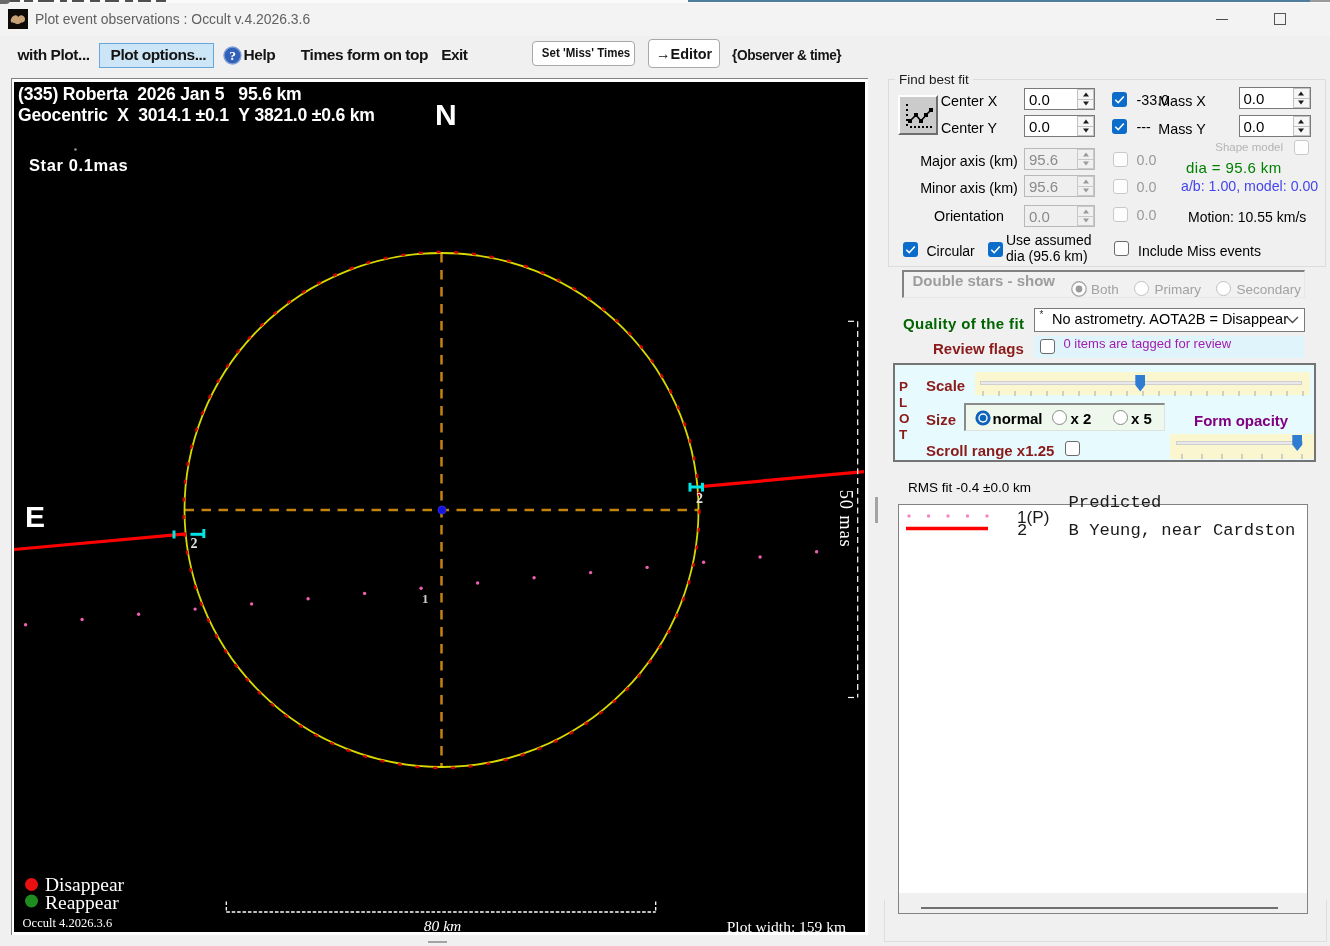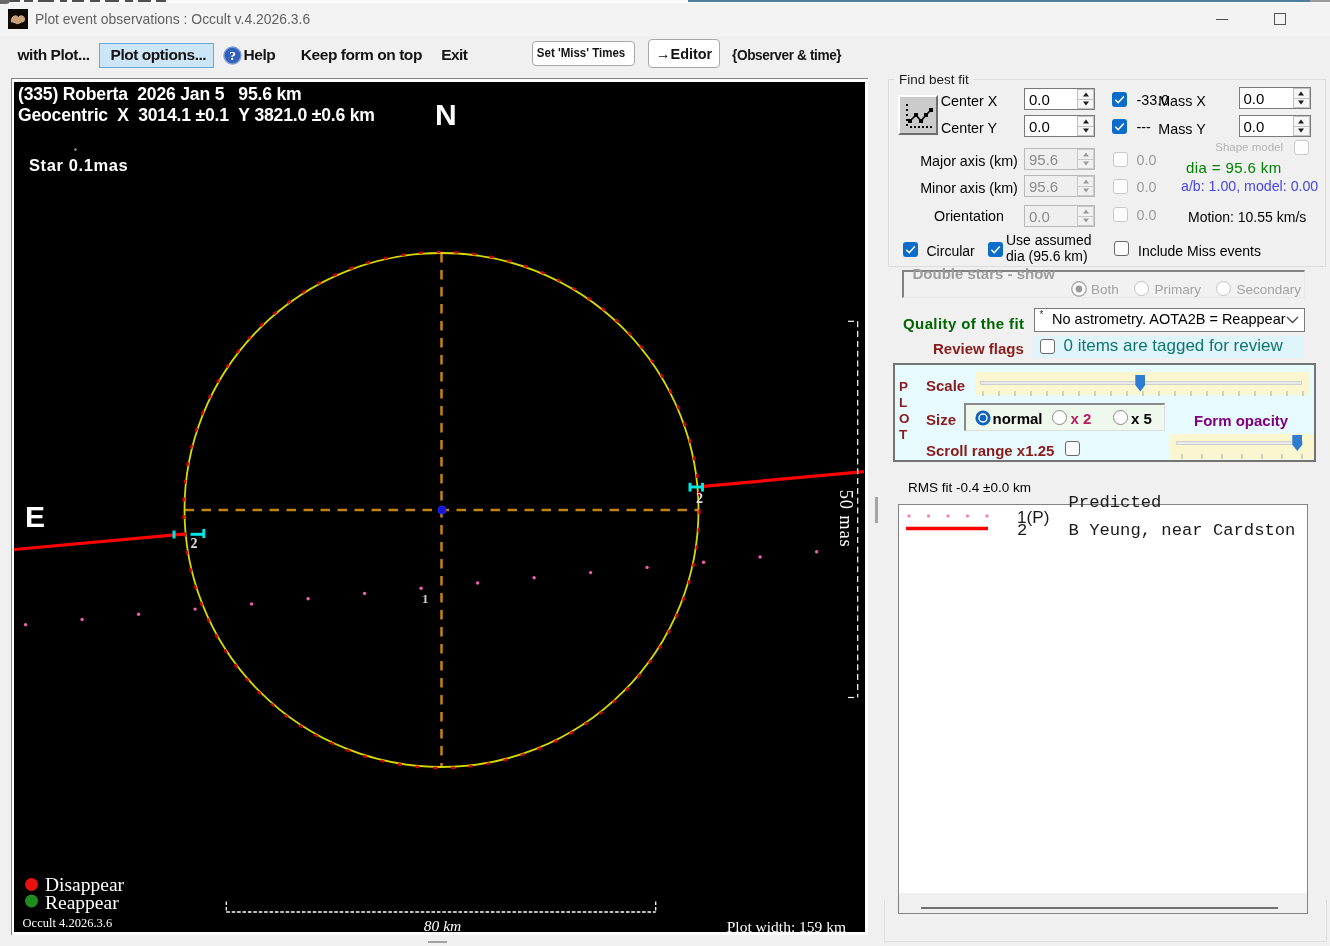--- a/index.html
+++ b/index.html
@@ -53,23 +53,23 @@
 
 <div class="abs" style="left:98.5px;top:43px;width:115.5px;height:24.5px;background:#cde6f7;border:1px solid #66a8dc"></div>
 <div class="mi" style="left:17.5px;top:46px">with Plot...</div>
 <div class="mi" style="left:110.5px;top:46px">Plot options...</div>
 <svg class="abs" style="left:223px;top:46px" width="19" height="19" viewBox="0 0 19 19">
     <circle cx="9.5" cy="9.5" r="9.2" fill="#7d9fd6"></circle>
     <circle cx="9.5" cy="9.5" r="7.8" fill="#3161b8"></circle>
     <text x="9.5" y="14.2" font-size="13.5" font-weight="bold" fill="#fff" text-anchor="middle" font-family="Liberation Serif">?</text>
   </svg>
 <div class="mi" style="left:243.5px;top:46px">Help</div>
-<div class="mi" style="left:300.8px;top:46px">Keep form on top</div>
+<div class="mi" style="left:300.8px;top:46px">Times form on top</div>
 <div class="mi" style="left:441.3px;top:46px;letter-spacing:-0.6px">Exit</div>
-<div class="abs" style="left:531.5px;top:41px;width:103.5px;height:24.5px;background:#fff;border:1px solid #a8a8a8;border-radius:4px;text-align:left;font-size:12.5px;font-weight:bold;color:#141414;line-height:23px"><span style="display:inline-block;transform:scaleX(0.92)">Set 'Miss' Times</span></div>
+<div class="abs" style="left:531.5px;top:41px;width:103.5px;height:24.5px;background:#fff;border:1px solid #a8a8a8;border-radius:4px;text-align:right;font-size:12.5px;font-weight:bold;color:#141414;line-height:23px"><span style="display:inline-block;transform:scaleX(0.92)">Set 'Miss' Times</span></div>
 <div class="abs" style="left:648px;top:39px;width:71.5px;height:29px;background:#fff;border:1px solid #a8a8a8;border-radius:4px;text-align:center;font-size:15.5px;font-weight:bold;color:#141414;line-height:27px"><span style="display:inline-block;transform:scaleX(0.93)">→Editor</span></div>
 <div class="mi" style="left:732px;top:46px;transform:scaleX(0.88);transform-origin:left center">{Observer &amp; time}</div>
 
 <div class="abs" style="left:11px;top:78px;width:857px;height:857px;background:#fff;border-top:1px solid #828282;border-left:1px solid #828282"></div>
 <svg class="abs" style="left:14px;top:82px" width="851" height="850" viewBox="0 0 851 850">
 <rect width="851" height="850" fill="#000"></rect>
 
 <line x1="170.5" y1="428" x2="684.5" y2="428" stroke="#c4830f" stroke-width="2.5" stroke-dasharray="9.5 7.5"></line>
 <line x1="427.5" y1="171" x2="427.5" y2="685" stroke="#c4830f" stroke-width="2.5" stroke-dasharray="9.5 7.5"></line>
 
@@ -279,42 +279,42 @@
 <div class="lbl" style="left:926.5px;top:243px;font-size:14px">Circular</div>
 <svg class="ckb" style="left:988px;top:242px" width="15" height="15">
     <rect width="15" height="15" rx="3" fill="#0b6cc9"></rect>
     <path d="M3.3 7.8 l2.9 2.9 l5.6-6.2" stroke="#fff" stroke-width="1.6" fill="none"></path>
   </svg>
 <div class="lbl" style="left:1006px;top:231.5px;font-size:14px;line-height:16px">Use assumed<br>dia (95.6 km)</div>
 <div class="ckw" style="left:1114px;top:241px;border-color:#6a6a6a"></div>
 <div class="lbl" style="left:1138px;top:243px;font-size:14px">Include Miss events</div>
 
 <div class="abs" style="left:901.5px;top:270px;width:403px;height:28px;background:#f1f1f1;border-top:2px solid #828282;border-left:2px solid #828282;border-right:1px solid #e8e8e8;border-bottom:1px solid #e8e8e8"></div>
-<div class="abs" style="left:912.5px;top:265px;font-size:15px;font-weight:bold;color:#9d9d9d">Double stars - show</div>
+<div class="abs" style="left:912.5px;top:272px;font-size:15px;font-weight:bold;color:#9d9d9d">Double stars - show</div>
 <svg class="abs" style="left:1070.5px;top:280.5px" width="16" height="16">
     <circle cx="8" cy="8" r="7.2" fill="#fff" stroke="#a9a9a9" stroke-width="1.4"></circle>
     <circle cx="8" cy="8" r="3.4" fill="#9b9b9b"></circle>
   </svg>
 <div class="abs" style="left:1091px;top:281.5px;font-size:13.5px;color:#a2a2a2">Both</div>
 <div class="radio" style="left:1134px;top:280.5px;border-color:#c2c2c2"></div>
 <div class="abs" style="left:1154.5px;top:281.5px;font-size:13.5px;color:#a2a2a2">Primary</div>
 <div class="radio" style="left:1216px;top:280.5px;border-color:#c2c2c2"></div>
 <div class="abs" style="left:1236.5px;top:281.5px;font-size:13.5px;color:#a2a2a2">Secondary</div>
 
 <div class="abs" style="left:903px;top:314.5px;font-size:15px;font-weight:bold;color:#006400;letter-spacing:0.4px">Quality of the fit</div>
 <div class="abs" style="left:1034px;top:307.5px;width:271px;height:24px;background:#fff;border:1px solid #7a7a7a"></div>
 <div class="abs" style="left:1039.5px;top:309px;font-size:10px;color:#333">*</div>
-<div class="abs" style="left:1052px;top:311px;font-size:14.5px;color:#000">No astrometry. AOTA2B = Reappear</div>
+<div class="abs" style="left:1052px;top:311px;font-size:14.5px;color:#000">No astrometry. AOTA2B = Disappear</div>
 <svg class="abs" style="left:1286px;top:316px" width="13" height="8">
     <path d="M1 1 l5.5 5.5 l5.5-5.5" stroke="#4a4a4a" stroke-width="1.4" fill="none"></path>
   </svg>
 <div class="abs" style="left:933px;top:340px;font-size:15px;font-weight:bold;color:#8b1a1a">Review flags</div>
 <div class="abs" style="left:1034px;top:335.5px;width:270px;height:22px;background:#dff4fb"></div>
 <div class="ckw" style="left:1040px;top:339px;border-color:#6a6a6a"></div>
-<div class="abs" style="left:1063.5px;top:336px;font-size:17px;color:#0f766e">0 items are tagged for review</div>
+<div class="abs" style="left:1063.5px;top:336px;font-size:13px;color:#a21caf">0 items are tagged for review</div>
 
 <div class="abs" style="left:893px;top:362.5px;width:423px;height:99px;background:#e7fbfe;border:2px solid #747474"></div>
 <div class="abs" style="left:899px;top:378.5px;font-size:13.5px;font-weight:bold;color:#8b1a1a;line-height:16.2px">P<br>L<br>O<br>T</div>
 <div class="abs" style="left:926px;top:377px;font-size:15px;font-weight:bold;color:#8b1a1a">Scale</div>
 <div class="abs" style="left:974.5px;top:371.5px;width:335px;height:23.5px;background:#faf6d0"></div>
 <div class="abs" style="left:979.5px;top:380.5px;width:322px;height:4px;background:#e9e9e9;border:1px solid #d0d0d0"></div>
 <div class="abs" style="left:1135.3px;top:374.5px;width:10px;height:17px;background:#2f7cd3;clip-path:polygon(0 0,100% 0,100% 62%,50% 100%,0 62%)"></div>
 <svg class="abs" style="left:979px;top:390.5px" width="330" height="5">
 <g stroke="#a9a9a9" stroke-width="1">
       <line x1="4" y1="0" x2="4" y2="5"></line>
@@ -342,21 +342,21 @@
 </svg>
 <div class="abs" style="left:926px;top:410.5px;font-size:15px;font-weight:bold;color:#8b1a1a">Size</div>
 <div class="abs" style="left:963.5px;top:403px;width:201px;height:27.5px;background:#eef8ec;border-top:2px solid #8a8a8a;border-left:2px solid #8a8a8a;border-right:1px solid #e0e0e0;border-bottom:1px solid #e0e0e0"></div>
 <svg class="abs" style="left:974.5px;top:409.5px" width="16" height="16">
     <circle cx="8" cy="8" r="7.6" fill="#0d63bb"></circle>
     <circle cx="8" cy="8" r="4.7" fill="#fff"></circle>
     <circle cx="8" cy="8" r="3.3" fill="#0d63bb"></circle>
   </svg>
 <div class="abs" style="left:992.5px;top:410px;font-size:15px;font-weight:bold;color:#000">normal</div>
 <div class="radio" style="left:1052px;top:409.5px"></div>
-<div class="abs" style="left:1070.5px;top:410px;font-size:15px;font-weight:bold;color:#be185d">x 2</div>
+<div class="abs" style="left:1070.5px;top:410px;font-size:15px;font-weight:bold;color:#000000">x 2</div>
 <div class="radio" style="left:1112.5px;top:409.5px"></div>
 <div class="abs" style="left:1131px;top:410px;font-size:15px;font-weight:bold;color:#000">x 5</div>
 <div class="abs" style="left:1194px;top:412px;font-size:15px;font-weight:bold;color:#800080">Form opacity</div>
 <div class="abs" style="left:926px;top:442px;font-size:15px;font-weight:bold;color:#8b1a1a">Scroll range x1.25</div>
 <div class="ckw" style="left:1065px;top:441px;border-color:#6a6a6a"></div>
 <div class="abs" style="left:1169.5px;top:433.7px;width:144px;height:25.5px;background:#faf6d0"></div>
 <div class="abs" style="left:1176px;top:440.5px;width:127px;height:4px;background:#e9e9e9;border:1px solid #d0d0d0"></div>
 <div class="abs" style="left:1292.3px;top:434.9px;width:10px;height:16px;background:#2f7cd3;clip-path:polygon(0 0,100% 0,100% 62%,50% 100%,0 62%)"></div>
 <svg class="abs" style="left:1178px;top:453.5px" width="130" height="5">
 <g stroke="#a9a9a9" stroke-width="1">

